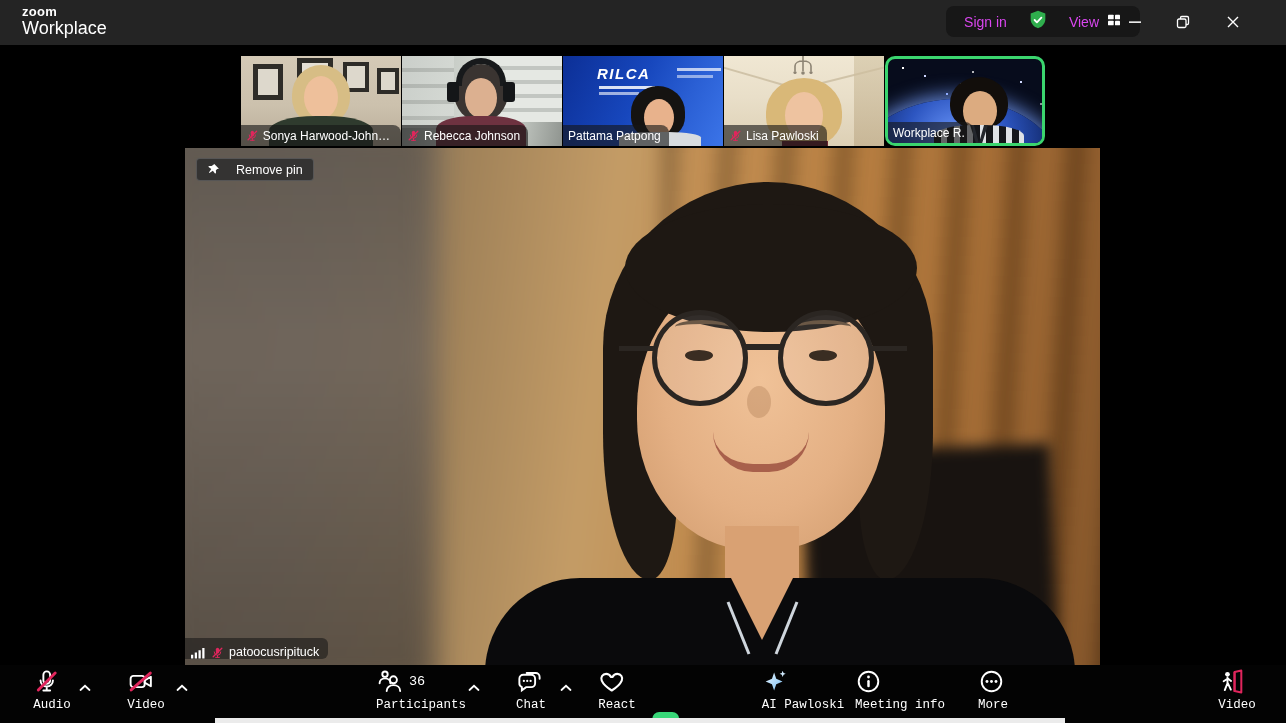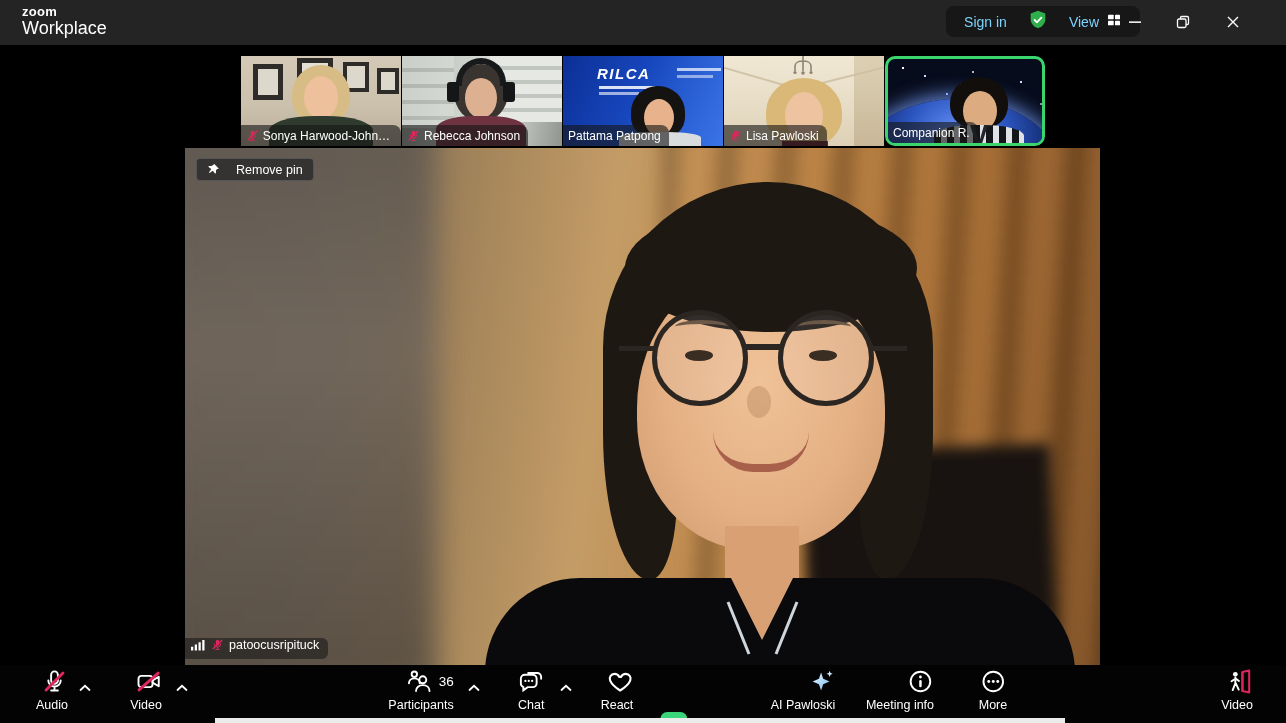--- a/index.html
+++ b/index.html
@@ -7,21 +7,21 @@
               font-family:"Liberation Sans", sans-serif; }
   .app { position:relative; width:1286px; height:723px; background:#000; }
 
   
   .titlebar { position:absolute; left:0; top:0; width:100%; height:45px; background:#242424; }
   .logo { position:absolute; left:22px; top:5px; color:#fff; line-height:1; }
   .logo .l1 { font-size:13px; font-weight:700; letter-spacing:.3px; }
   .logo .l2 { font-size:18px; font-weight:500; margin-top:1px; }
   .tb-pill { position:absolute; right:146px; top:6px; height:31px; background:#171717;
              border-radius:8px; display:flex; align-items:center; gap:20px; padding:0 18px; }
-  .tb-pill .txt { color:#7dd3fc; font-size:14px; }
+  .tb-pill .txt { color:#d946ef; font-size:14px; }
   .winbtn { position:absolute; top:8px; width:34px; height:28px; display:flex;
             align-items:center; justify-content:center; }
   .winbtn svg { display:block; }
 
   
   .filmstrip { position:absolute; left:0; top:56px; width:100%; height:90px;
                display:flex; justify-content:center; gap:1px; }
   .tile { position:relative; width:160px; height:90px; overflow:hidden; background:#111; flex:0 0 auto; }
   .tile.active { border:3px solid #3bd56e; border-radius:10px; }
   .abs { position:absolute; }
@@ -42,28 +42,28 @@
            font-size:15px; letter-spacing:1.5px; font-style:italic; }
 
   
   .stage { position:absolute; left:185px; top:148px; width:915px; height:517px;
            overflow:hidden; background:#8a6a42; }
   .removepin { position:absolute; left:11px; top:10px; height:23px; z-index:9;
                display:flex; align-items:center; gap:16px; padding:0 10px;
                background:rgba(48,48,48,.92); border:1px solid rgba(120,120,120,.5);
                border-radius:4px; color:#fff; font-size:12.5px; }
   .namechip { position:absolute; left:0; bottom:6px; height:21px; z-index:9;
-              display:flex; align-items:flex-start; gap:5px; padding:0 9px 0 6px;
+              display:flex; align-items:flex-end; gap:5px; padding:0 9px 0 6px;
               background:rgba(20,20,20,.55); border-radius:0 6px 6px 0;
               color:#fff; font-size:12.5px; }
 
   
   .toolbar { position:absolute; left:0; top:665px; width:100%; height:58px; background:#030303; }
   .tbi { position:absolute; top:668px; transform:translateX(-50%); display:flex;
-         flex-direction:column; align-items:flex-end; gap:3px; color:#fff; }
+         flex-direction:column; align-items:flex-start; gap:3px; color:#fff;font-family:Liberation Mono, monospace; }
   .tbi .lab { font-size:12.5px; white-space:nowrap; }
   .caret { position:absolute; top:678px; }
   .sharebox { width:27px; height:24px; border-radius:7px; background:#38d678;
               display:flex; align-items:center; justify-content:center; }
   .strip { position:absolute; left:215px; top:718px; width:850px; height:5px;
            background:#ebebeb; z-index:20; }
 
   
   .p { position:absolute; }
 </style>
@@ -192,21 +192,21 @@
     </div>
 
     <div class="tile t-putt active">
       <div class="abs" style="left:14px;top:8px;width:2px;height:2px;background:#fff;box-shadow:22px 8px #cfd8ff,44px 26px #9fb4ff,70px 4px rgba(255,255,255,.7),118px 14px #cfd8ff,138px 36px rgba(255,255,255,.55),8px 44px rgba(255,255,255,.45),100px 44px rgba(174,191,255,.6),58px 16px rgba(255,255,255,.5);"></div>
       <div class="abs" style="left:-36px;top:40px;width:210px;height:150px;border-radius:50%;background:radial-gradient(circle at 50% 28%, #6f9bff 0%, #2c55c0 34%, #122a6e 62%, #081536 82%);box-shadow:0 -5px 18px rgba(120,160,255,.75);"></div>
       <div class="abs" style="left:62px;top:18px;width:58px;height:52px;background:#120e0b;border-radius:50% 50% 44% 44%;"></div>
       <div class="abs" style="left:75px;top:32px;width:34px;height:40px;background:#dcab80;border-radius:50%;"></div>
       <div class="abs" style="left:46px;top:66px;width:90px;height:24px;background:repeating-linear-gradient(90deg,#15161a 0 7px,#dfe2e6 7px 13px);border-radius:45% 45% 0 0;"></div>
       <div class="abs" style="left:82px;top:66px;width:18px;height:18px;clip-path:polygon(0 0,22% 0,50% 100%,78% 0,100% 0,58% 130%,42% 130%);background:#23262c;"></div>
       <div class="chip">
-        <span class="nm">Companion R.</span>
+        <span class="nm">Workplace R.</span>
       </div>
     </div>
   </div>
 
   <div class="stage">
 
     <div class="p" style="inset:-24px;background:linear-gradient(97deg,#70675e 0%,#7d7268 16%,#a08259 30%,#c49c66 45%,#c08e52 56%,#b27b3e 68%,#9c6630 80%,#7e4f24 92%,#5e3a1b 100%);filter:blur(10px);"></div>
     <div class="p" style="left:52%;right:-24px;top:-24px;bottom:-24px;background:repeating-linear-gradient(93deg,rgba(60,35,12,.35) 0 20px,rgba(196,136,74,.28) 20px 58px);filter:blur(9px);"></div>
     <div class="p" style="left:-24px;top:-24px;bottom:-24px;width:30%;background:linear-gradient(180deg,#5d564e,#6e645a 40%,#52493f);filter:blur(14px);opacity:.85;"></div>
     <div class="p" style="left:68%;top:58%;width:27%;height:48%;background:#181310;filter:blur(7px);transform:rotate(-2deg);"></div>

